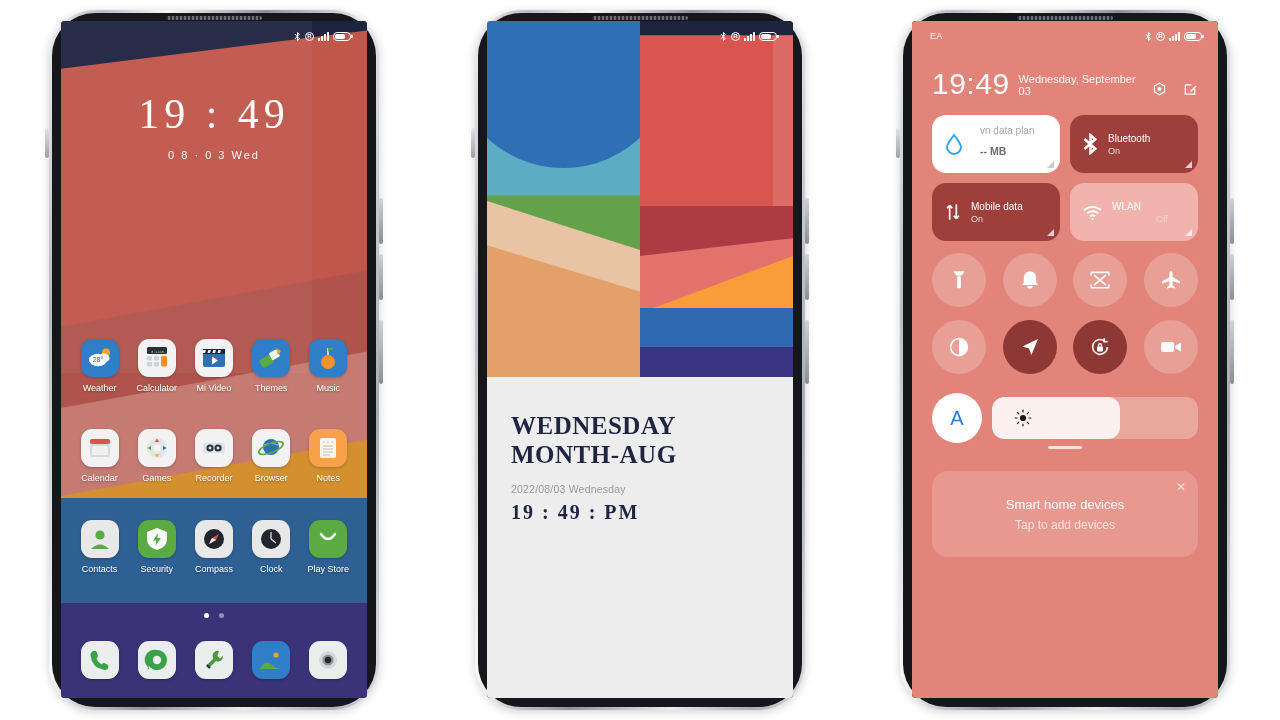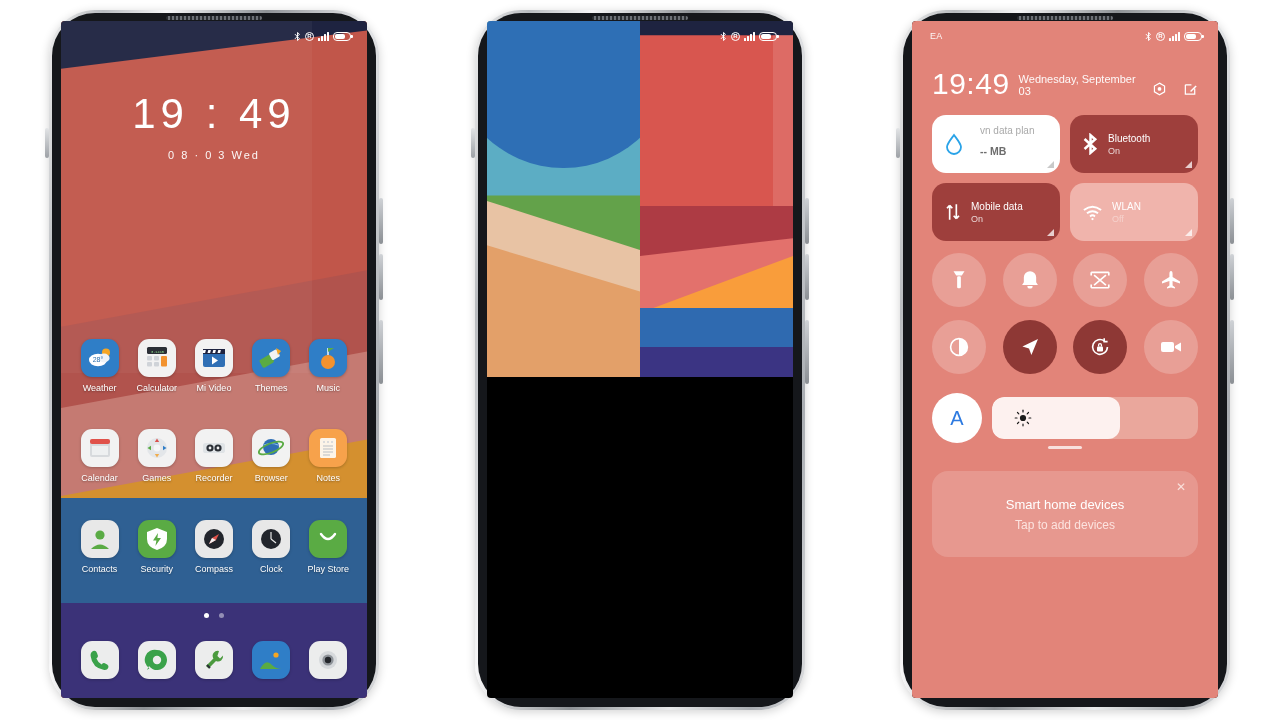--- a/index.html
+++ b/index.html
@@ -97,21 +97,21 @@
   .w1-blue   { top:70.5%; height:15.5%; background:#2f6093; }
   .w1-indigo { top:86%;  height:14%;  background:#3b3278; }
   .w1-glass  { position:absolute; top:0; left:0; width:82%; height:52%;
                background:rgba(255,255,255,.045); }
 
   .p1-clock {
     position:absolute; top:72px; left:0; right:0; text-align:center;
     color:#fff; z-index:10;
   }
   .p1-time { font-size: 42px; font-weight: 300; letter-spacing: 5px;
-             font-family:Liberation Sans, sans-serif; line-height:1; }
+             font-family:Liberation Serif, serif; line-height:1; }
   .p1-date { margin-top: 14px; font-size: 11px; letter-spacing: 2px; opacity:.95; }
 
   .apps { position:absolute; left:0; right:0; z-index:12; }
   .app-row { display:flex; justify-content:space-around; padding: 0 10px; }
   .app { width: 56px; text-align:center; }
   .app-ic {
     width: 38px; height: 38px; margin: 0 auto 6px; border-radius: 11px;
     position: relative; overflow: hidden;
     box-shadow: 0 1px 3px rgba(0,0,0,.22);
     display:flex; align-items:center; justify-content:center;
@@ -175,21 +175,21 @@
     overflow:hidden;
   }
   .tile.white { background:#ffffff; }
   .tile.dark  { background:#9e3f3c; }
   .tile.light { background:#f0b4ac; }
   .tile-txt { min-width:0; }
   .tile-title { font-size: 10px; white-space:nowrap; }
   .tile-sub { font-size: 9px; margin-top:2px; opacity:.78; }
   .tile.dark .tile-title, .tile.dark .tile-sub { color:#fff; }
   .tile.light .tile-title { color:#fff; }
-  .tile.light .tile-sub { color:#f7dad5; }
+  .tile.light .tile-sub { color:#f7dad5;margin-left:44px; }
   .tile .corner {
     position:absolute; right:6px; bottom:5px;
     width:0; height:0; border-style:solid;
     border-width: 0 0 7px 7px; border-color: transparent transparent rgba(255,255,255,.75) transparent;
   }
   .tile.white .corner { border-color: transparent transparent #c9c9c9 transparent; }
   .tile .datatop { position:absolute; top:10px; left:48px; font-size:10px; color:#a9a9a9;
                    white-space:nowrap; }
   .tile .databig { position:absolute; top:30px; left:48px; font-size:10.5px; color:#6d6d6d;
                    font-weight:700; white-space:nowrap; }
@@ -555,20 +555,28 @@
                 <i></i>
                 <i></i>
                 <i></i>
               </span>
             <span class="batt">
                 <i></i>
               </span>
           </span>
         </div>
 
+        <div class="p2-panel">
+          <div class="p2-text">
+            <div class="p2-h">WEDNESDAY</div>
+            <div class="p2-h">MONTH-AUG</div>
+            <div class="p2-sub">2022/08/03 Wednesday</div>
+            <div class="p2-t">19 : 49 : PM</div>
+          </div>
+        </div>
 
       </div>
     </div>
   </div>
 
   <div class="phone p3">
     <div class="btn-side v1"></div>
     <div class="btn-side v2"></div>
     <div class="btn-side pw"></div>
     <div class="btn-left"></div>

